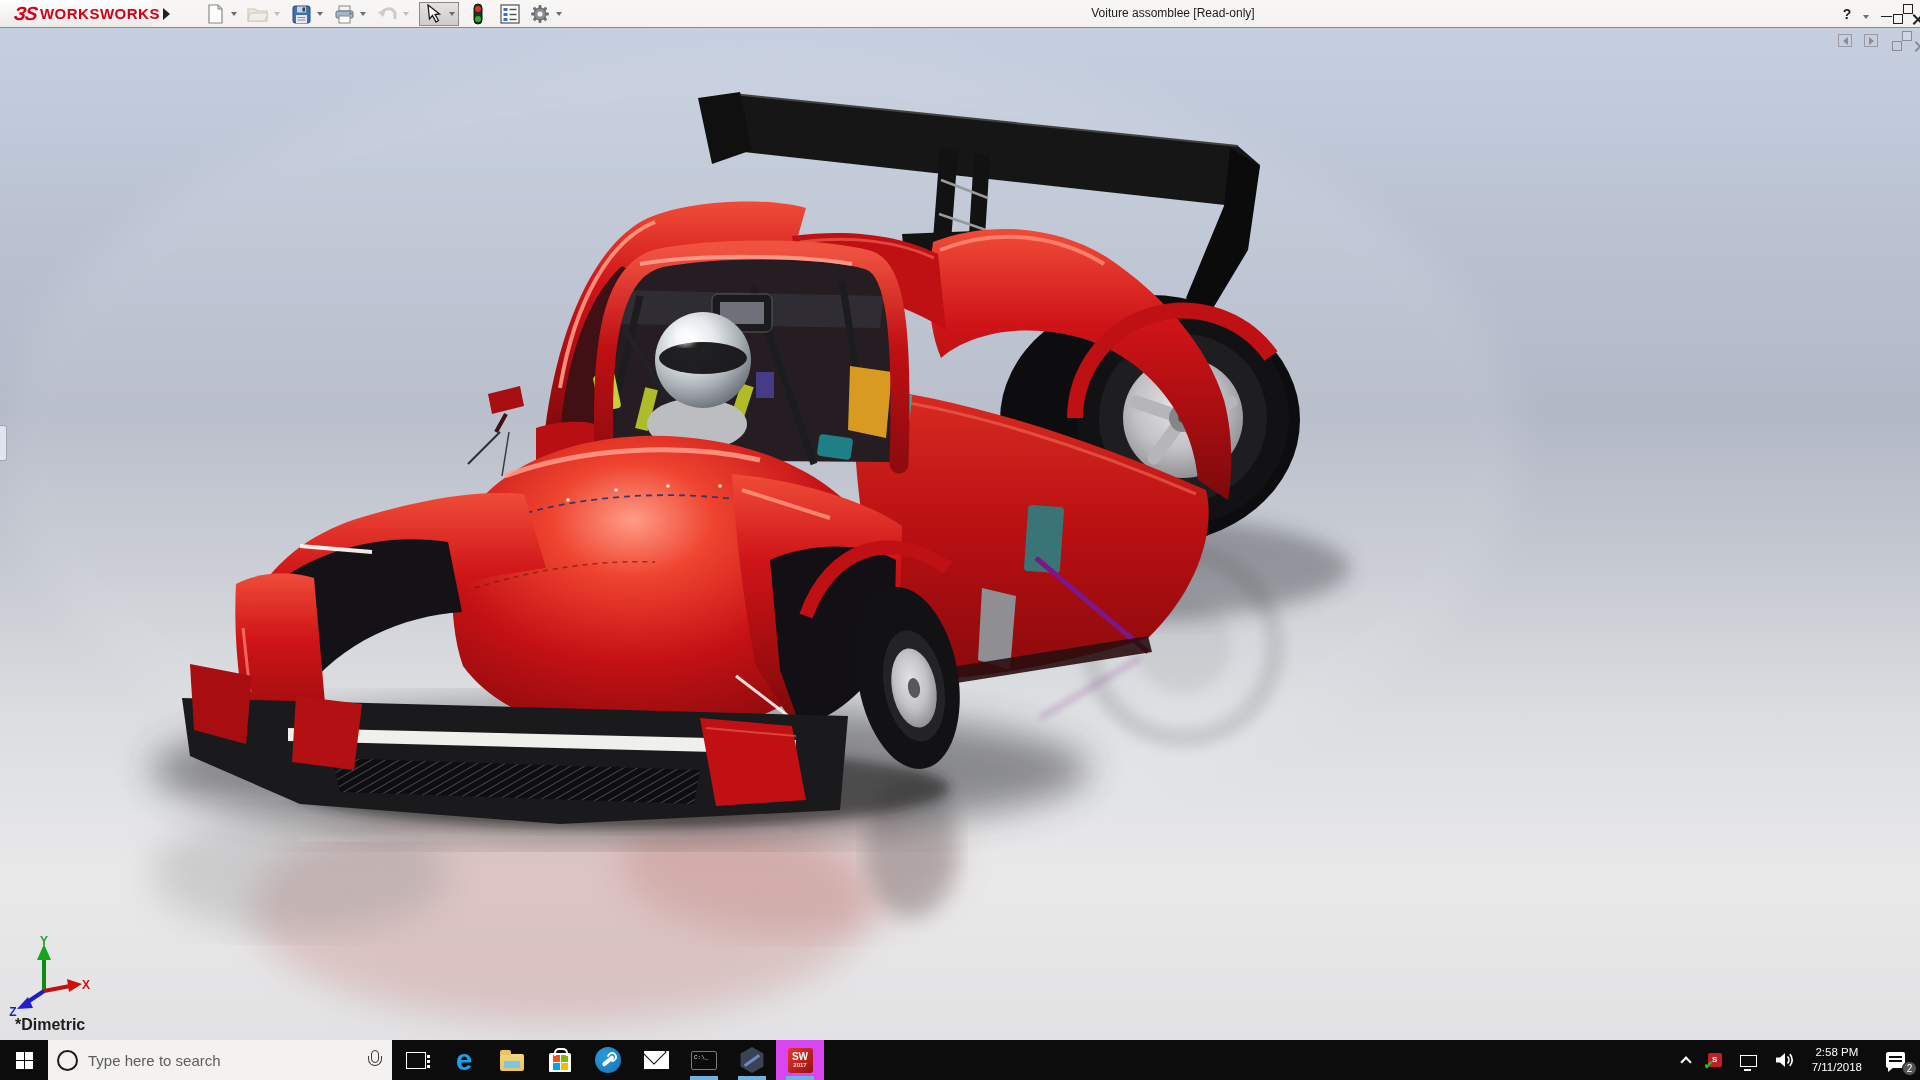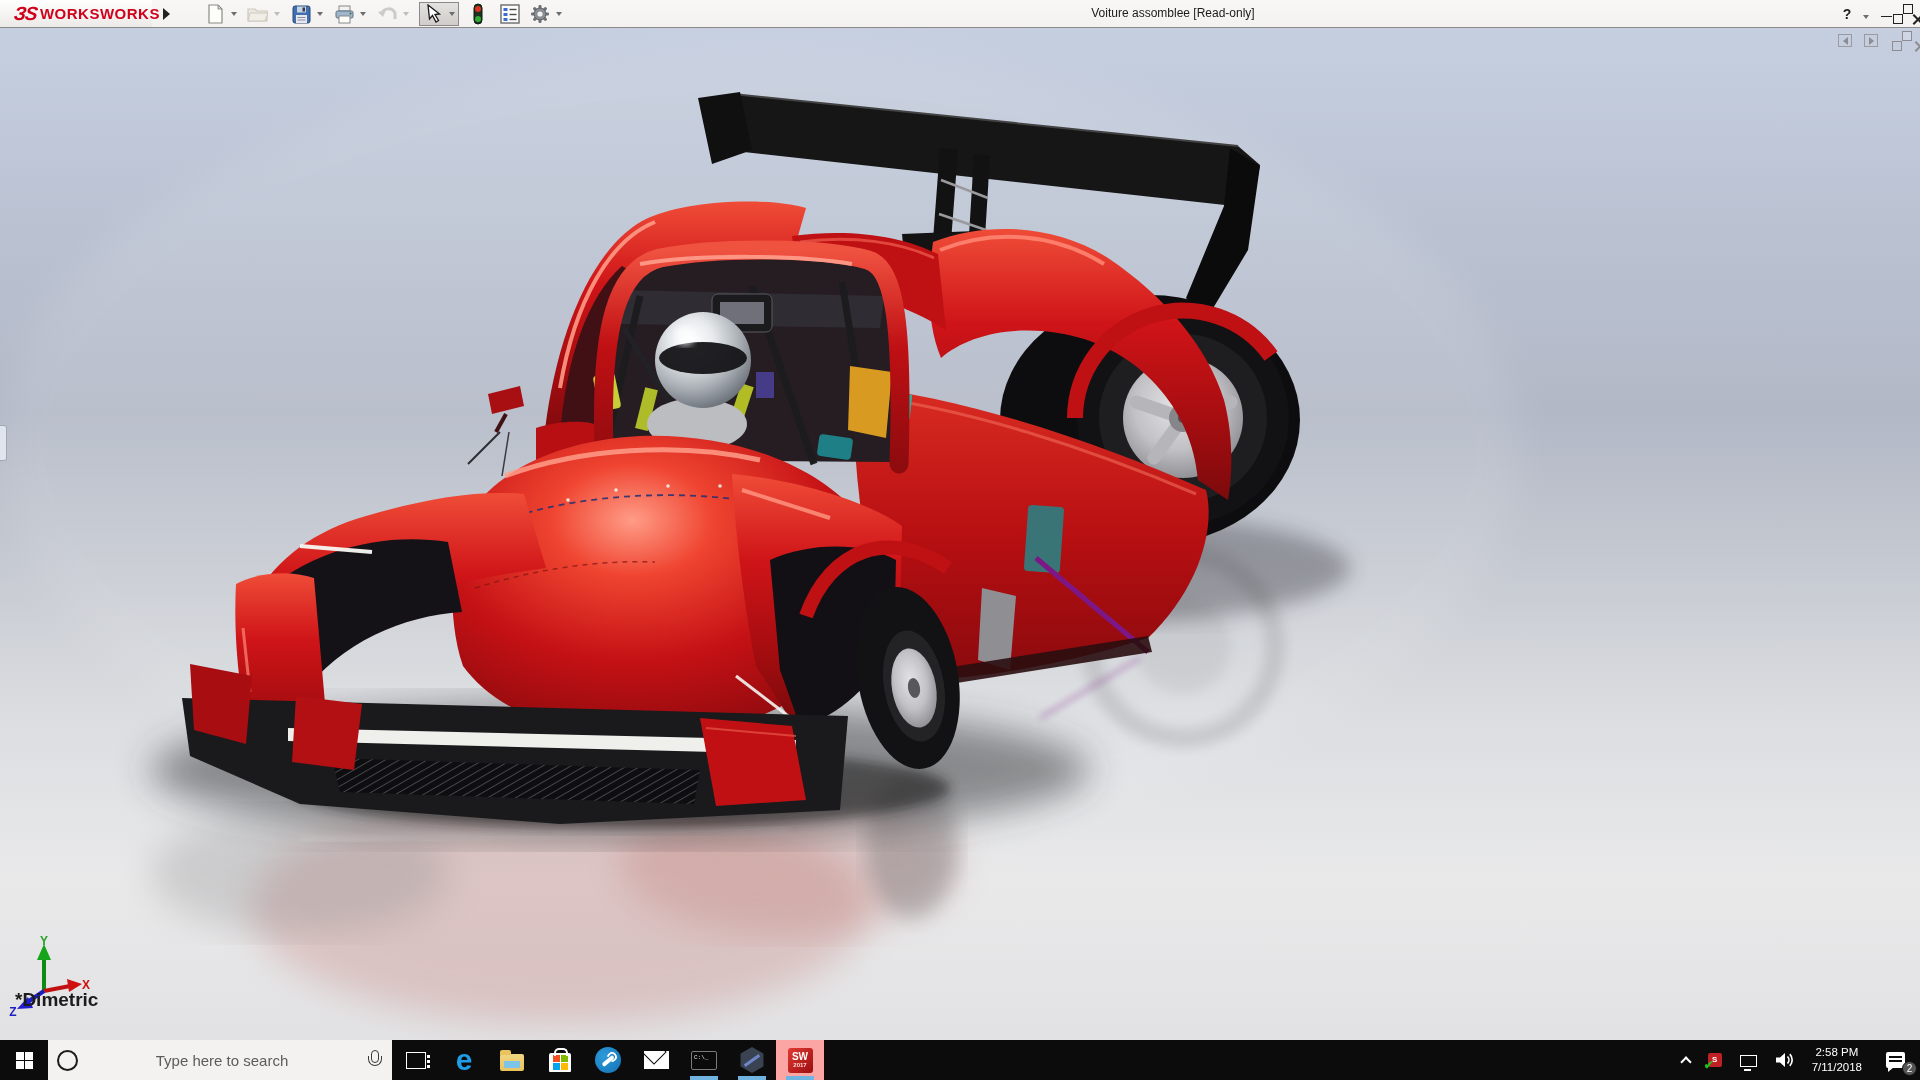--- a/index.html
+++ b/index.html
@@ -60,35 +60,35 @@
   .d-min { width:10px; height:2px; background:#8c8c92; margin-top:7px; }
   .d-restore { position:relative; width:11px; height:11px; }
   .d-restore:before { content:""; position:absolute; right:0; top:0; width:8px; height:8px; border:1.4px solid #8c8c92; }
   .d-restore:after { content:""; position:absolute; left:0; bottom:0; width:8px; height:8px;
     border:1.4px solid #8c8c92; background:#cfd6e4; }
   .d-close { position:relative; width:11px; height:11px; }
   .d-close:before,.d-close:after { content:""; position:absolute; left:5px; top:-1px; width:1.8px; height:13px; background:#8c8c92; }
   .d-close:before { transform:rotate(45deg); } .d-close:after { transform:rotate(-45deg); }
   .side-tab { position:absolute; left:0; top:397px; width:7px; height:36px;
     background:#dfe3ec; border:1px solid #9aa2b2; border-left:none; border-radius:0 3px 3px 0; }
-  .view-label { position:absolute; left:15px; top:961px; font-size:19px; font-weight:bold; color:#1c1c1c; }
+  .view-label { position:absolute; left:15px; top:988px; font-size:16px; font-weight:bold; color:#1c1c1c; }
   .triad { position:absolute; left:4px; top:908px; }
 
   
   .taskbar { position:absolute; left:0; top:1040px; width:1920px; height:40px;
     background:#0c0c0c; display:flex; align-items:stretch; z-index:40; }
   .tb-item { width:48px; display:flex; align-items:center; justify-content:center; position:relative; }
   .tb-item.running:after { content:""; position:absolute; bottom:0; left:10px; right:10px;
     height:4px; background:#6fb3e0; }
-  .tb-item.active { background:#fca5a5; }
+  .tb-item.active { background:#d946ef; }
   .start-logo { width:17px; height:17px; display:grid; grid-template-columns:8px 8px;
     grid-template-rows:8px 8px; gap:1px; }
   .start-logo div { background:#fff; }
   .searchbox { width:344px; background:#f3f2f1; display:flex; align-items:center;
-    padding:0 10px 0 9px; gap:10px;text-align:center; }
+    padding:0 10px 0 9px; gap:10px; }
   .cortana-ring { width:21px; height:21px; border:2.6px solid #1b1b1b; border-radius:50%; }
   .search-text { flex:1; font-size:15px; color:#5c5c5c; }
   .taskview { width:20px; height:17px; border:1.6px solid #fff; position:relative; }
   .taskview:before { content:""; position:absolute; right:-5px; top:2px; width:3px; height:3px; background:#fff; box-shadow:0 5px 0 #fff, 0 10px 0 #fff; }
   .edge-e { color:#1e9de8; font-size:30px; font-weight:bold; line-height:1; }
   .folder { width:24px; height:17px; background:linear-gradient(#f0d582,#e8c35e); border-radius:2px; position:relative; margin-top:4px; }
   .folder:before { content:""; position:absolute; left:0; top:-4px; width:11px; height:5px;
     background:#e8c35e; border-radius:2px 2px 0 0; }
   .folder:after { content:""; position:absolute; left:4px; bottom:3px; width:16px; height:7px; background:#7ec3e8; border-radius:1px; }
   .storebag { width:22px; height:19px; background:#fff; border-radius:2px 2px 1px 1px; position:relative; margin-top:5px;

